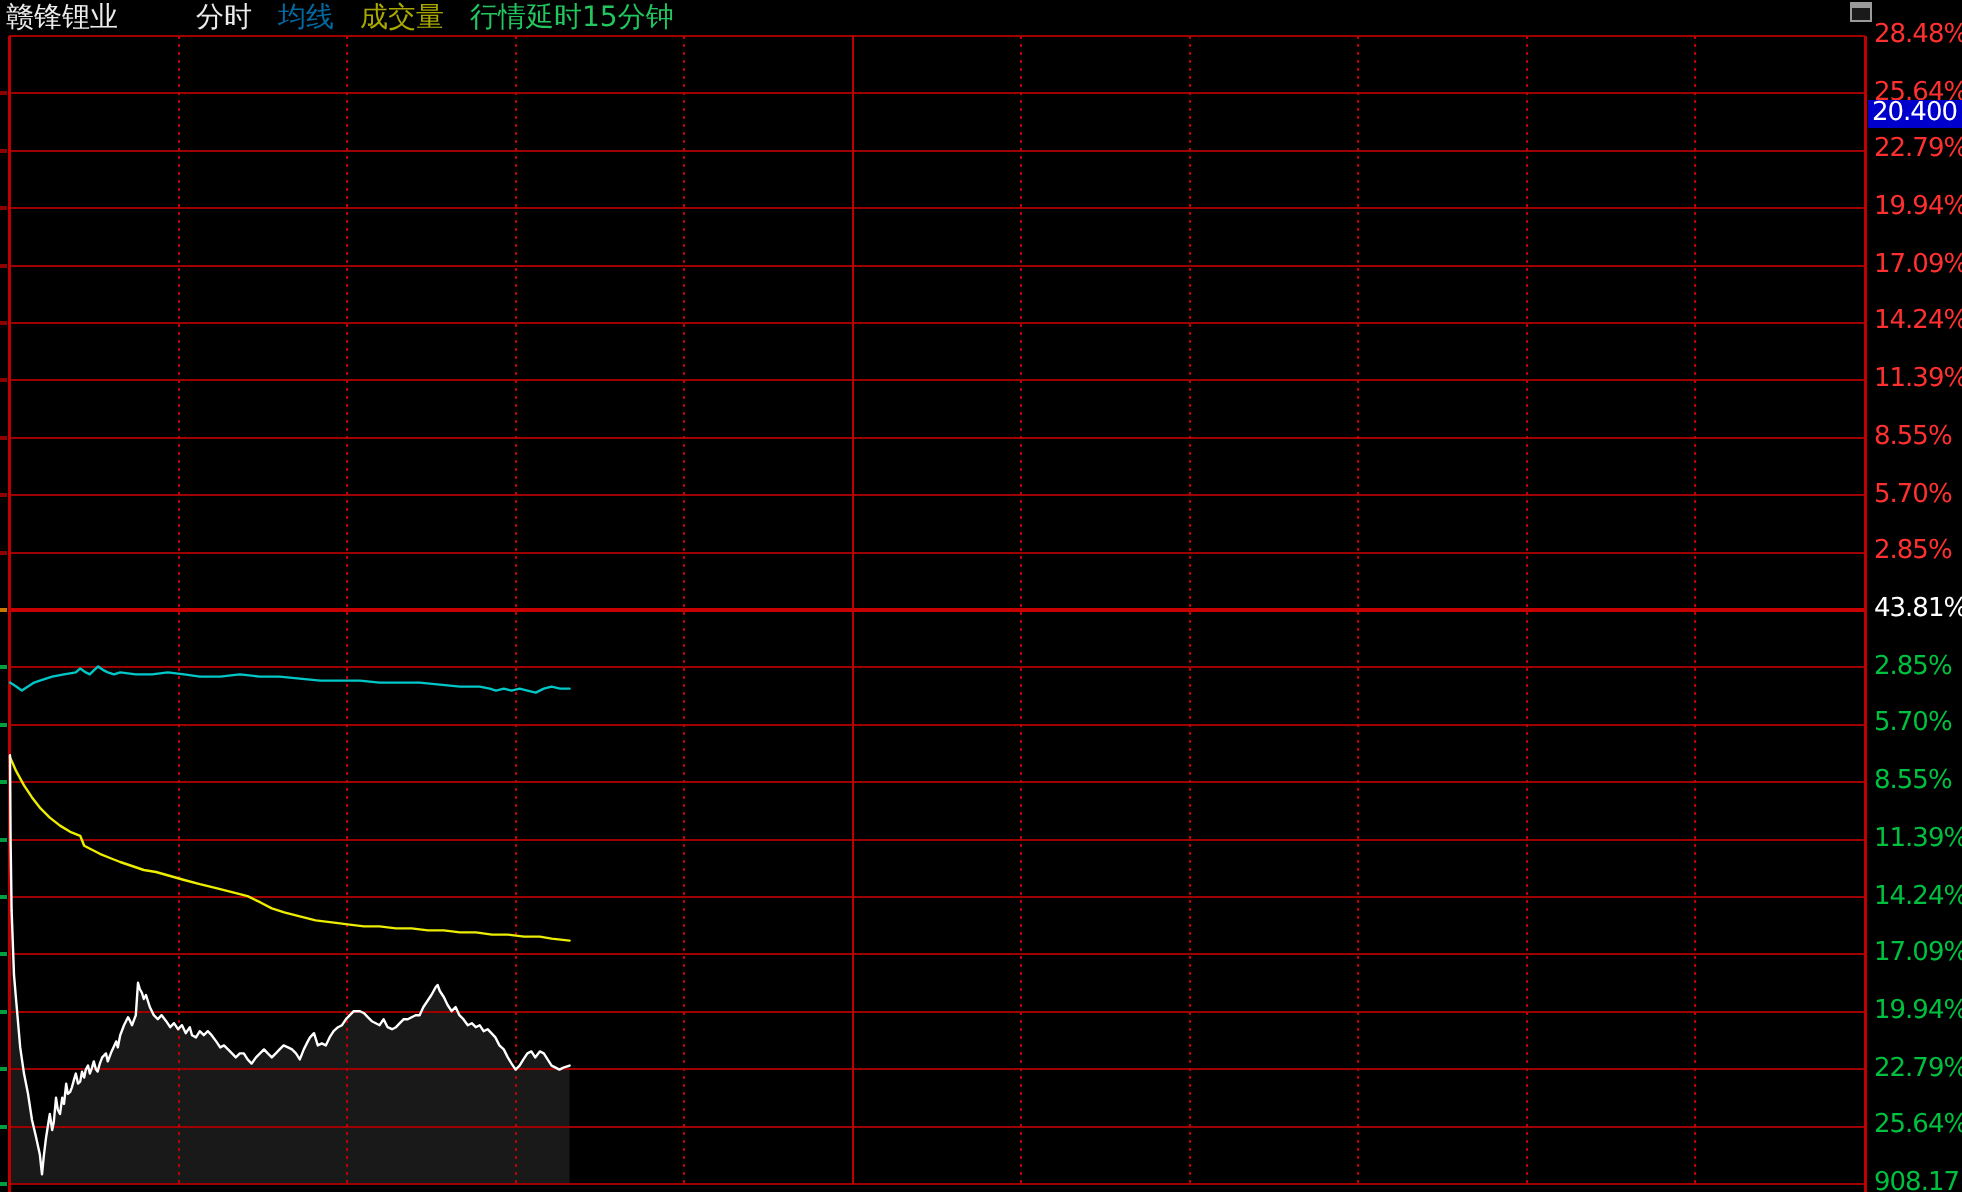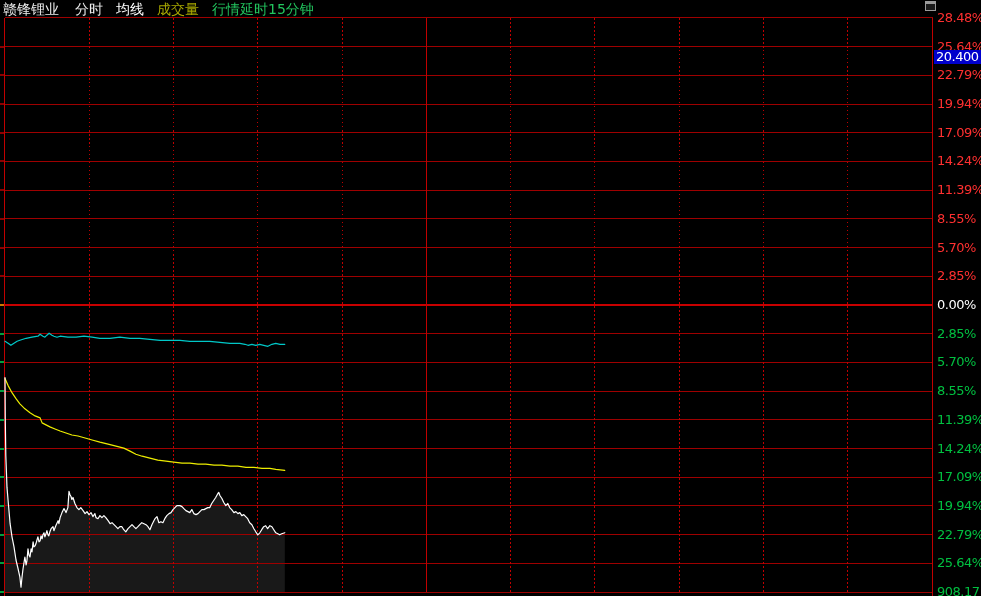--- a/index.html
+++ b/index.html
@@ -1,21 +1,21 @@
 <!DOCTYPE html>
 <html><head>
 <meta charset="utf-8">
 <style>
   html,body{margin:0;padding:0;}
   body{width:981px;height:596px;background:#000;overflow:hidden;position:relative;
        font-family:"DejaVu Sans","Liberation Sans",sans-serif;}
   .titlebar{position:absolute;top:0;left:3px;height:18px;display:flex;gap:13px;
             align-items:center;font-size:14px;line-height:18px;white-space:nowrap;z-index:5;}
   .titlebar span{display:inline-block;}
-  #stock-name{margin-right:3px;}
+  #stock-name{margin-right:26px;}
   #win-icon{position:absolute;left:925px;top:1px;width:9px;height:8px;
             border:1px solid #9a9a9a;background:#1a1a1a;z-index:6;}
   #win-icon::before{content:"";position:absolute;left:0;top:0;width:9px;height:2px;background:#9a9a9a;}
   #plot{position:absolute;left:0;top:0;z-index:1;}
   #right-axis{position:absolute;left:0;top:0;width:799px;height:596px;z-index:2;}
   .axlab{position:absolute;left:937px;width:44px;font-size:13px;line-height:14px;
          letter-spacing:-0.5px;white-space:nowrap;}
   #price-tag{position:absolute;left:934px;width:47px;height:14px;font-size:13px;
              line-height:14px;color:#fff;z-index:4;padding-left:2px;letter-spacing:-0.5px;}
 </style>
@@ -86,37 +86,37 @@
     <div class="axlab" style="top: 10.9786px; color: rgb(255, 48, 48);">28.48%</div>
     <div class="axlab" style="top: 39.6807px; color: rgb(255, 48, 48);">25.64%</div>
     <div class="axlab" style="top: 68.3828px; color: rgb(255, 48, 48);">22.79%</div>
     <div class="axlab" style="top: 97.085px; color: rgb(255, 48, 48);">19.94%</div>
     <div class="axlab" style="top: 125.787px; color: rgb(255, 48, 48);">17.09%</div>
     <div class="axlab" style="top: 154.489px; color: rgb(255, 48, 48);">14.24%</div>
     <div class="axlab" style="top: 183.191px; color: rgb(255, 48, 48);">11.39%</div>
     <div class="axlab" style="top: 211.894px; color: rgb(255, 48, 48);">8.55%</div>
     <div class="axlab" style="top: 240.596px; color: rgb(255, 48, 48);">5.70%</div>
     <div class="axlab" style="top: 269.298px; color: rgb(255, 48, 48);">2.85%</div>
-    <div class="axlab" style="top: 298px; color: rgb(255, 255, 255);">0.00%</div>
+    <div class="axlab" style="top: 298px; color: rgb(255, 255, 255);">43.81%</div>
     <div class="axlab" style="top: 326.702px; color: rgb(0, 192, 64);">2.85%</div>
     <div class="axlab" style="top: 355.404px; color: rgb(0, 192, 64);">5.70%</div>
     <div class="axlab" style="top: 384.106px; color: rgb(0, 192, 64);">8.55%</div>
     <div class="axlab" style="top: 412.809px; color: rgb(0, 192, 64);">11.39%</div>
     <div class="axlab" style="top: 441.511px; color: rgb(0, 192, 64);">14.24%</div>
     <div class="axlab" style="top: 470.213px; color: rgb(0, 192, 64);">17.09%</div>
     <div class="axlab" style="top: 498.915px; color: rgb(0, 192, 64);">19.94%</div>
     <div class="axlab" style="top: 527.617px; color: rgb(0, 192, 64);">22.79%</div>
     <div class="axlab" style="top: 556.319px; color: rgb(0, 192, 64);">25.64%</div>
     <div class="axlab" style="top: 585.021px; color: rgb(0, 192, 64);">908.17</div>
   </div>
 
 <div id="price-tag" style="background: rgb(0, 0, 204); top: 50.4843px;">20.400</div>
 
 <div class="titlebar">
   <span id="stock-name" style="color:#ececec;">赣锋锂业</span>
 
   <span style="color: rgb(236, 236, 236);">分时</span>
-    <span style="color: #ffffff;">均线</span>
+    <span style="color: #0369a1;">均线</span>
     <span style="color: rgb(168, 168, 0); text-align: center;">成交量</span>
     <span style="color: #22c55e;">行情延时15分钟</span>
 </div>
 
 <div id="win-icon"></div>
 
 </body></html>

